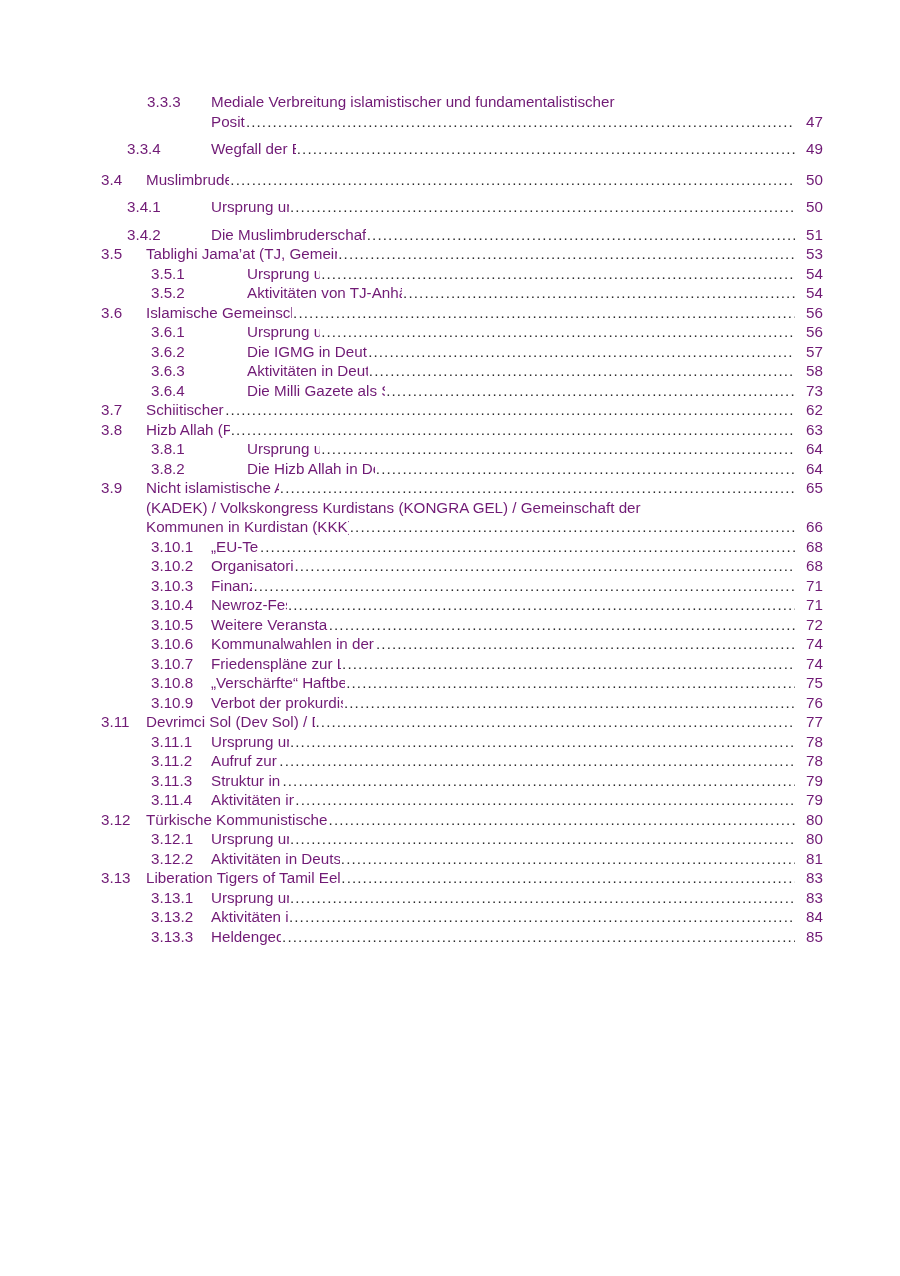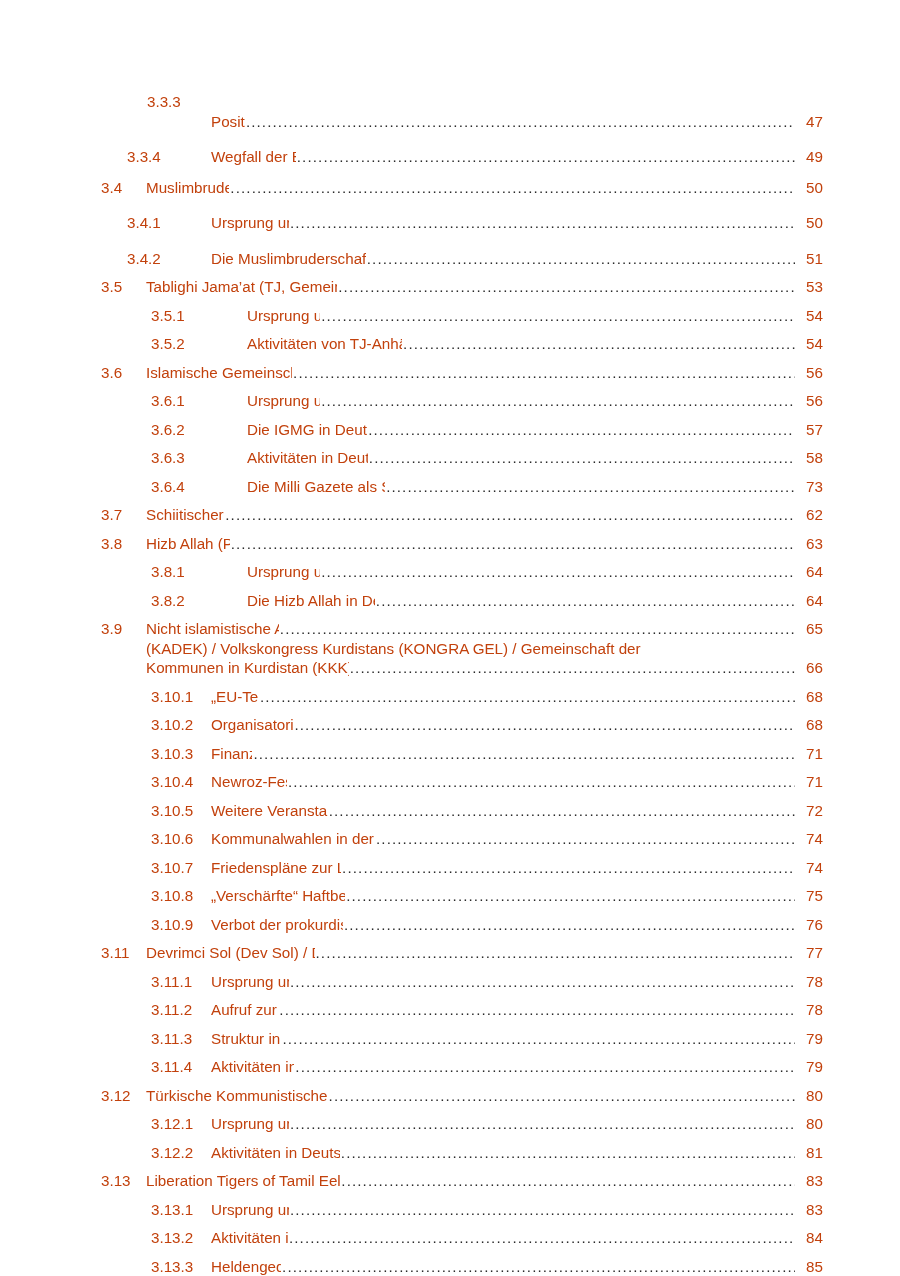--- a/index.html
+++ b/index.html
@@ -22,28 +22,28 @@
     top: 92px;
     width: 722px;
   }
 
   
   .toc-row {
     display: flex;
     align-items: flex-start;
     font-size: 15.2px;
     line-height: 19.5px;
-    color: #c2410c;
+    color: #701a75;
     white-space: nowrap;
   }
 
   
-  .sp-tight   { margin-top: 16px; }
+  .sp-tight   { margin-top: 8px; }
   .sp-small   { margin-top: 11px; }
-  .sp-normal  { margin-top: 9px; }
+  .sp-normal  { }
   .sp-none    { margin-top: 0px; }
 
   
   .num {
     flex: 0 0 auto;
     text-align: left;
   }
   
   .lvl2 > .num { width: 45px; }
   
@@ -92,20 +92,23 @@
     padding-left: 3px;
   }
 </style>
 </head>
 <body>
 
 <div id="toc">
 
   <div class="toc-row lvl3top sp-none">
     <span class="num">3.3.3</span>
+    <span class="body">
+      <span class="title">Mediale Verbreitung islamistischer und fundamentalistischer</span>
+    </span>
   </div>
   <div class="toc-row lvl3top sp-none">
     <span class="num"></span>
     <span class="body">
       <span class="title">Positionen</span>
       <span class="leader"></span>
       <span class="page">47</span>
     </span>
   </div>
 

